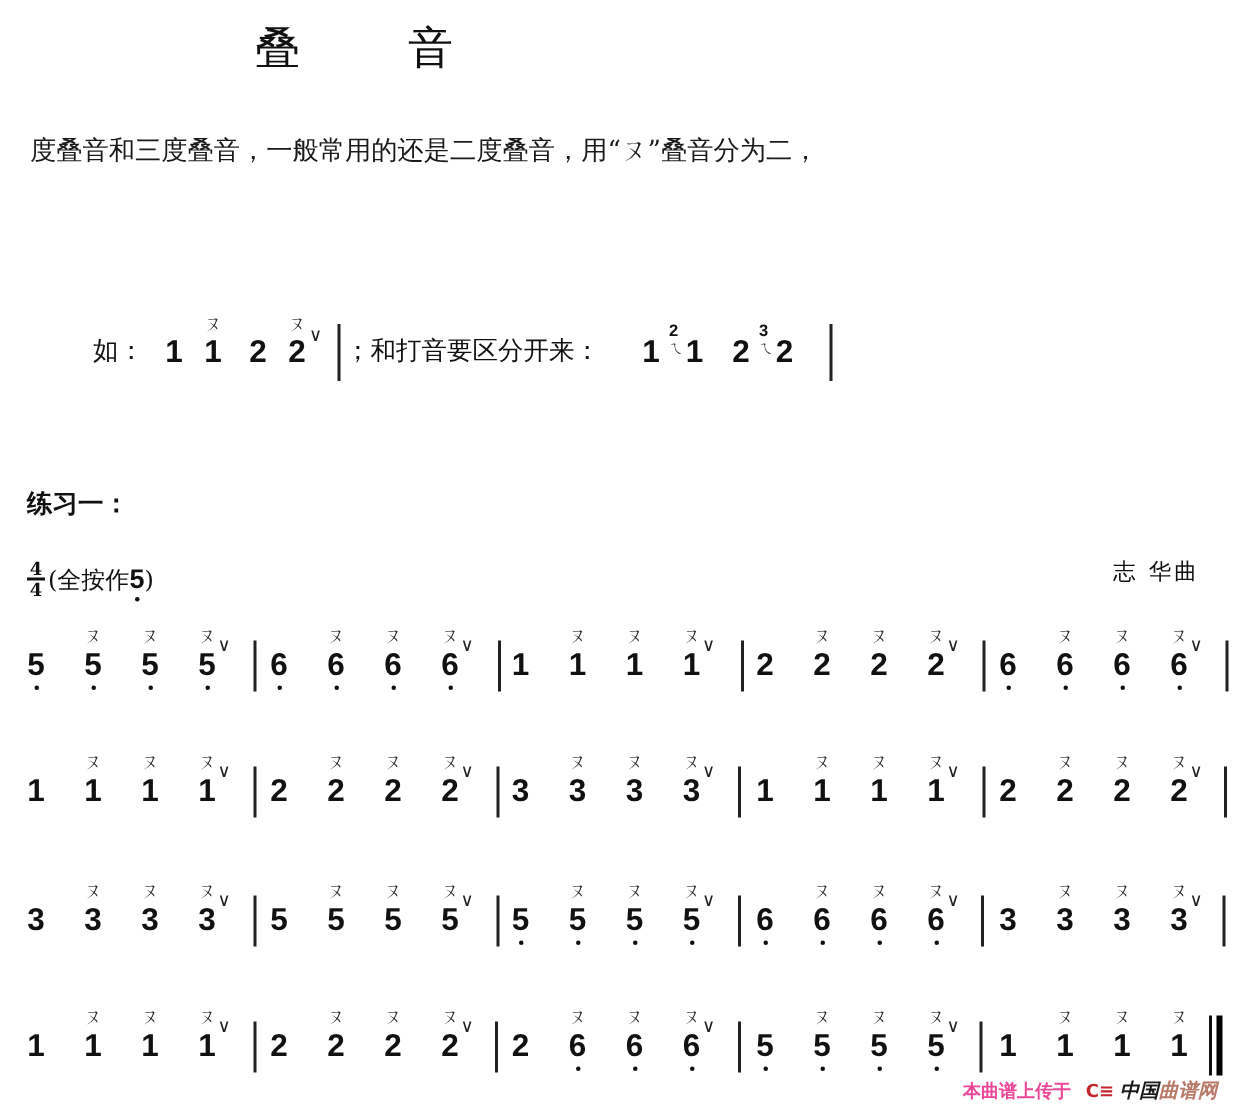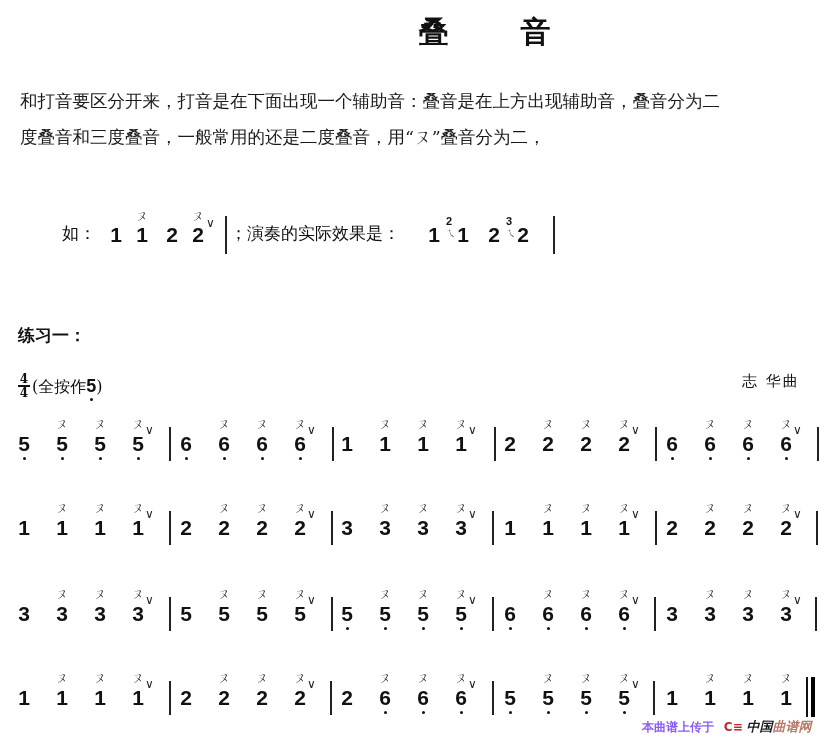--- a/index.html
+++ b/index.html
@@ -2,22 +2,22 @@
 <html><head>
 <meta charset="utf-8">
 <style>
   html, body { margin: 0; padding: 0; background: #ffffff; }
   body {
     width: 835px; height: 744px; position: relative; overflow: hidden;
     font-family: "DejaVu Sans", sans-serif; color: #111;
   }
   .abs { position: absolute; }
   .title {
-    top: 12px; left: 0; width: 835px; text-align: center;
-    font-family: "DejaVu Serif", serif; font-size: 30px; letter-spacing: 0; font-weight: bold;
+    top: 12px; left: 0; width: 835px; text-align: left;
+    font-family: "DejaVu Serif", serif; font-size: 30px; letter-spacing: 0;
   }
   .title span { display: inline-block; margin: 0 36px; }
   .title .t1 { margin-left: 170px; }
   .para {
     left: 20px; width: 810px; font-family: "DejaVu Serif", serif;
     font-size: 17.5px; line-height: 36px; top: 83px; color: #1a1a1a;
   }
   .para p { margin: 0; white-space: nowrap; }
   .para p.first { text-indent: 42px; }
   .example { top: 212px; left: 62px; height: 50px; width: 560px; font-size: 17px; }
@@ -41,51 +41,50 @@
   .final-thick { position: absolute; width: 4px; background: #000; }
   .grace { position: absolute; font-family: "Liberation Sans", sans-serif; font-weight: bold; font-size: 11px; line-height: 11px; }
   .grace-curve { position: absolute; font-size: 10px; line-height: 10px; }
   .section-title { top: 324px; left: 18px; font-family: "DejaVu Serif", serif; font-size: 17px; font-weight: bold; }
   .timesig { top: 373px; left: 18px; height: 30px; }
   .frac { position: absolute; left: 0; top: 0; font-family: "DejaVu Serif", serif; font-weight: bold; font-size: 12px; line-height: 12px; text-align: center; width: 12px; }
   .frac .line { display: block; height: 1.5px; background: #111; margin: 0 0; }
   .ts-text { position: absolute; left: 14px; top: 3px; font-family: "DejaVu Serif", serif; font-size: 16px; white-space: nowrap; }
   .composer { top: 372px; left: 742px; font-family: "DejaVu Serif", serif; font-size: 15px; letter-spacing: 2px; white-space: nowrap; }
   .watermark { top: 718px; left: 642px; font-size: 12px; white-space: nowrap; height: 20px; }
-  .wm-text { font-family: Liberation Mono, monospace; font-weight: bold; color: #8b5cf6; }
+  .wm-text { font-family: Liberation Mono, monospace; font-weight: bold; color: #ec4899; }
   .wm-logo { display: inline-block; margin-left: 6px; font-weight: bold; color: #c0282d; font-size: 12px; }
   .wm-zg { font-family: "DejaVu Serif", serif; font-weight: bold; font-style: italic; color: #1a1a1a; font-size: 13px; }
   .wm-qp { font-family: "DejaVu Serif", serif; font-weight: bold; font-style: italic; color: #b97a6a; font-size: 13px; }
   .row { position: absolute; left: 0; width: 835px; height: 60px; }
 </style>
 </head>
 <body>
 
 <div class="abs title">
   <span class="t1">叠</span><span>音</span>
 </div>
 
 <div class="abs para">
-  <p>和打音要区分开来，打音是在下面出现一个辅助音：叠音是在上方出现辅助音，叠音分为二</p>
   <p>度叠音和三度叠音，一般常用的还是二度叠音，用“ㄡ”叠音分为二，</p>
 </div>
 
 <div class="abs example">
   <span class="ex-label">如：</span>
 
   <span class="n" style="left:46px;top:12px">1</span>
   <span class="n" style="left:72px;top:12px">1</span>
   <span class="mark" style="left:72px;top:-2px">ㄡ</span>
   <span class="n" style="left:102px;top:12px">2</span>
   <span class="n" style="left:128px;top:12px">2</span>
   <span class="mark" style="left:128px;top:-2px">ㄡ</span>
   <span class="breath" style="left:144px;top:5px">∨</span>
   <span class="bar" style="left:163px;top:4px;height:38px"></span>
 
-  <span class="ex-label" style="left:168px;white-space:nowrap">；演奏的实际效果是：</span>
+  <span class="ex-label" style="left:168px;white-space:nowrap">；和打音要区分开来：</span>
 
   <span class="n" style="left:364px;top:12px">1</span>
   <span class="grace" style="left:384px;top:4px">2</span>
   <span class="grace-curve" style="left:384px;top:16px">ㄟ</span>
   <span class="n" style="left:393px;top:12px">1</span>
   <span class="n" style="left:424px;top:12px">2</span>
   <span class="grace" style="left:444px;top:4px">3</span>
   <span class="grace-curve" style="left:444px;top:16px">ㄟ</span>
   <span class="n" style="left:453px;top:12px">2</span>
   <span class="bar" style="left:491px;top:4px;height:38px"></span>

